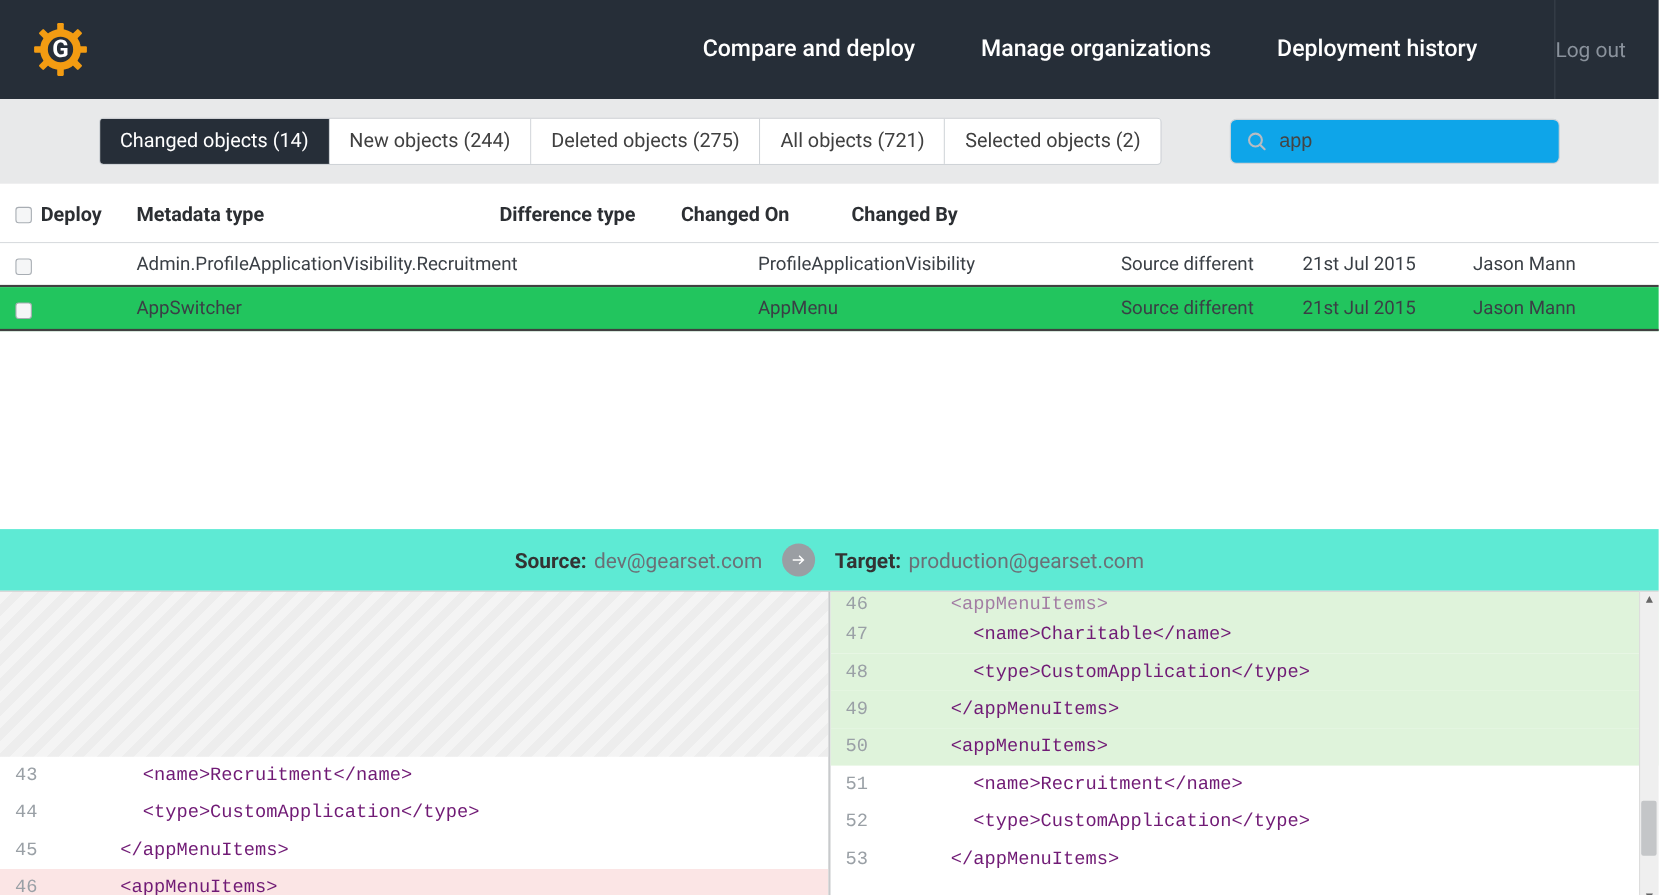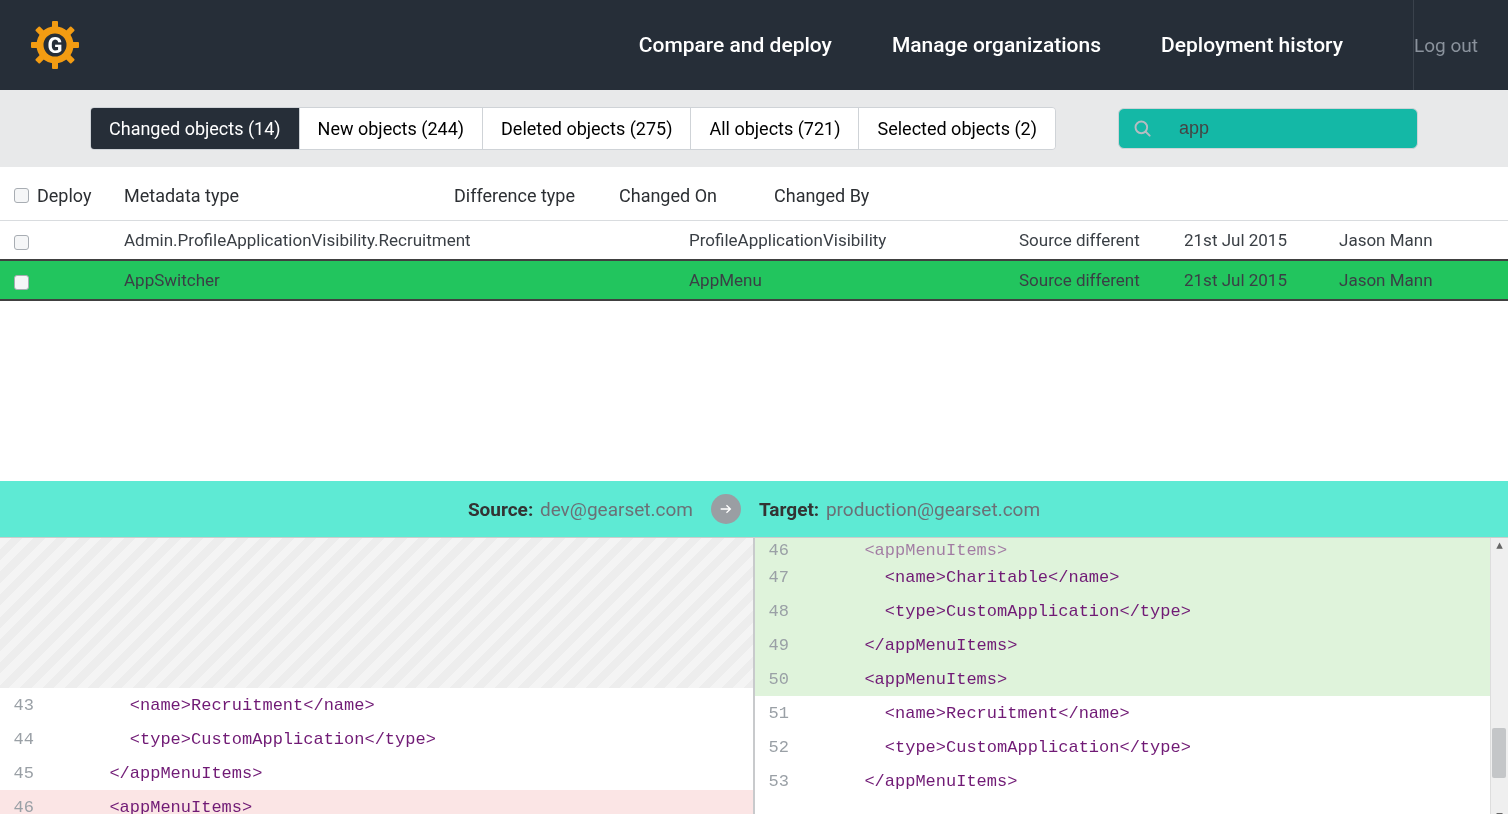--- a/index.html
+++ b/index.html
@@ -10,30 +10,30 @@
 .logo { width: 50px; height: 50px; position: relative; display: flex; align-items: center; justify-content: center; }
 .logo-gear { width: 50px; height: 50px; }
 .logo-letter { position: absolute; color: #fff; font-size: 22px; font-weight: 700; }
 .nav { margin-left: auto; display: flex; align-items: center; gap: 60px; height: 100%; }
 .nav-item { color: #fff; font-size: 21px; font-weight: 500; cursor: pointer; }
 .nav-logout { color: #8a929c; font-size: 19px; cursor: pointer; border-left: 1px solid #3a424c; height: 100%; display: flex; align-items: center; margin-left: 10px; }
 
 
 .tabbar { background: #e8e9ea; padding: 17px 90px 17px 90px; display: flex; align-items: center; gap: 0; }
 .tabs { display: flex; border-radius: 4px; overflow: hidden; border: 1px solid #cfd3d7; }
-.tab { background: #fff; padding: 10px 18px; font-size: 18px; color: #000000; border-right: 1px solid #cfd3d7; cursor: pointer; }
+.tab { background: #fff; padding: 10px 18px; font-size: 18px; color: #404040; border-right: 1px solid #cfd3d7; cursor: pointer; }
 .tab:last-child { border-right: none; }
 .tab.active { background: #262e38; color: #fff; }
-.search-wrap { margin-left: auto; display: flex; align-items: center; background: #14b8a6; border: 1px solid #cfd3d7; border-radius: 6px; padding: 9px 14px; width: 300px; gap: 16px; }
+.search-wrap { margin-left: auto; display: flex; align-items: center; background: #0ea5e9; border: 1px solid #cfd3d7; border-radius: 6px; padding: 9px 14px; width: 300px; }
 .search-icon { color: #b7bcc2; margin-right: 10px; display: flex; }
 .search-input { border: none; outline: none; font-size: 18px; color: #444; flex: 1; background: transparent; }
 
 
 .table { width: 100%; }
-.thead { display: flex; align-items: center; border-bottom: 1px solid #d9dcdf; padding: 18px 14px 14px; font-weight: 400; font-size: 18px; color: #2c2f33; }
+.thead { display: flex; align-items: center; border-bottom: 1px solid #d9dcdf; padding: 18px 14px 14px; font-weight: 700; font-size: 18px; color: #2c2f33; }
 .col-deploy { width: 110px; display: flex; align-items: center; gap: 8px; }
 .col-name { flex: 1; min-width: 200px; }
 .col-meta { width: 330px; }
 .col-diff { width: 165px; }
 .col-changedon { width: 155px; }
 .col-changedby { width: 155px; padding-right: 10px; }
 .sort-asc { font-size: 13px; margin-left: 4px; }
 .trow { display: flex; align-items: flex-end; padding: 9px 14px; font-size: 17px; color: #3a3f45; border-bottom: 2px solid #404040; }
 .trow.selected { background: #22c55e; }
 .check { width: 15px; height: 15px; border: 1px solid #a8adb3; border-radius: 3px; background: #f5f6f7; cursor: pointer; flex-shrink: 0; }

